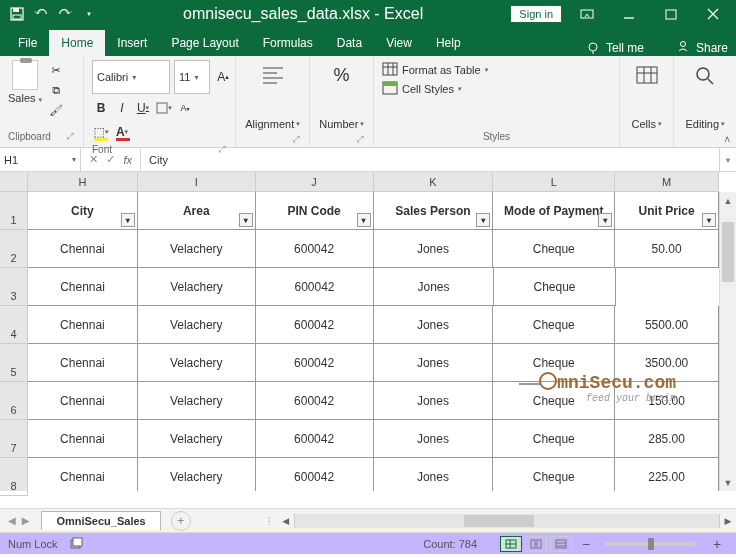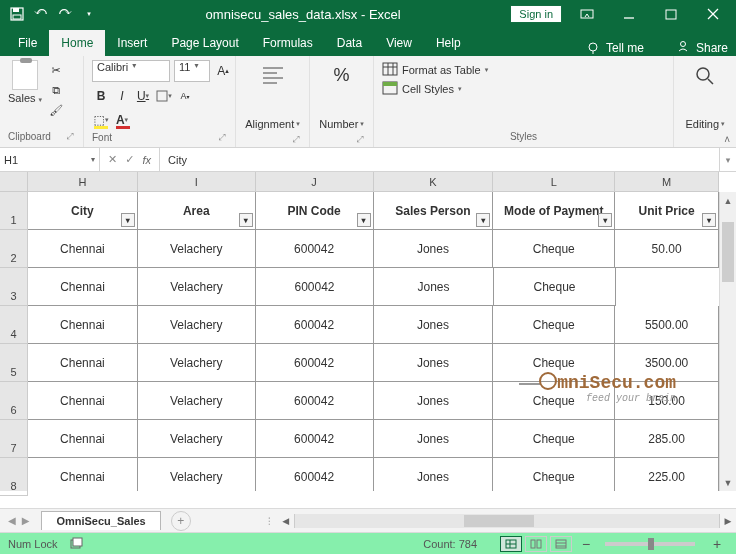--- a/index.html
+++ b/index.html
@@ -2,21 +2,21 @@
 <html><head>
 <meta charset="utf-8">
 <style>
 * { box-sizing: border-box; margin: 0; padding: 0; }
 body { font-family: "Segoe UI", Arial, sans-serif; font-size: 12px; color: #333; background: #fff; width: 736px; height: 558px; overflow: hidden; position: relative; }
 
 
 .title-bar { background: #0c6b3d; height: 28px; display: flex; align-items: center; color: #fff; }
 .qat { display: flex; align-items: center; gap: 10px; padding-left: 10px; }
 .qat-icon { width: 14px; height: 14px; display: flex; align-items: center; justify-content: center; }
-.title-center { flex: 1; text-align: center; font-size: 13px; }
+.title-center { flex: 1; text-align: center; font-size: 16px; }
 .title-right { display: flex; align-items: center; gap: 8px; padding-right: 6px; }
 .signin { background: #fff; color: #0c6b3d; padding: 2px 8px; font-size: 11px; border: 1px solid #126e41; }
 .win-btn { width: 34px; height: 28px; display: flex; align-items: center; justify-content: center; }
 
 
 .tabs { background: #0c6b3d; height: 28px; display: flex; align-items: flex-end; padding-left: 6px; color: #fff; font-size: 12px; }
 .tab { padding: 6px 12px 6px; cursor: pointer; }
 .tab.active { background: #f3f3f3; color: #0c6b3d; }
 .tabs-right { margin-left: auto; display: flex; align-items: center; gap: 6px; padding-right: 8px; }
 .lightbulb { width: 14px; height: 14px; }
@@ -28,39 +28,39 @@
 .group-label { font-size: 10px; color: #666; text-align: center; padding: 2px 0 3px; display: flex; justify-content: center; align-items: center; gap: 4px; }
 .launcher { font-size: 9px; color: #888; margin-left: auto; width: 10px; cursor: pointer; }
 
 .clipboard-big { display: flex; flex-direction: column; align-items: center; gap: 2px; }
 .paste-icon { width: 26px; height: 30px; border: 1px solid #ccc; background: #fff; position: relative; }
 .paste-icon::before { content: ""; position: absolute; top: -3px; left: 7px; width: 12px; height: 5px; background: #999; border-radius: 2px; }
 .clip-side { display: flex; flex-direction: column; gap: 4px; padding-top: 2px; }
 .small-icon { width: 16px; height: 16px; display: flex; align-items: center; justify-content: center; font-size: 11px; }
 
 .font-top { display: flex; gap: 4px; align-items: center; }
-.combo { background: #fff; border: 1px solid #c0c0c0; height: 22px; display: flex; padding: 0 4px; font-size: 11px; gap: 4px; }
+.combo { background: #fff; border: 1px solid #c0c0c0; height: 22px; display: flex; align-items: center; padding: 16px 4px; font-size: 11px; gap: 4px; }
 .combo-dd { font-size: 8px; color: #666; }
 .font-row2 { display: flex; gap: 3px; margin-top: 4px; align-items: center; }
 .font-btn { min-width: 18px; height: 20px; display: flex; align-items: center; justify-content: center; border: 1px solid transparent; cursor: pointer; }
 .color-strip { width: 14px; height: 3px; }
 
 .vert-btn { display: flex; flex-direction: column; align-items: center; gap: 2px; padding: 2px 4px; cursor: pointer; }
 .vert-btn .icon { width: 28px; height: 26px; display: flex; align-items: center; justify-content: center; }
 .vert-btn .lbl { font-size: 11px; display: flex; gap: 2px; align-items: center; margin-top: 28px; }
 .dd-arrow { font-size: 7px; color: #666; }
 
 .styles-list { display: flex; flex-direction: column; gap: 3px; font-size: 11px; padding: 2px 0; }
 .styles-item { display: flex; align-items: center; gap: 4px; cursor: pointer; white-space: nowrap; }
 
 .collapse-ribbon { position: absolute; right: 6px; bottom: 2px; font-size: 10px; color: #666; cursor: pointer; }
 
 
 .formula-row { height: 24px; border-bottom: 1px solid #d4d4d4; display: flex; align-items: stretch; background: #fff; }
-.name-box { width: 100px; border-right: 1px solid #d4d4d4; display: flex; align-items: center; padding: 0 4px; font-size: 11px; }
+.name-box { width: 81px; border-right: 1px solid #d4d4d4; display: flex; align-items: center; padding: 0 4px; font-size: 11px; }
 .name-box .dd { margin-left: auto; font-size: 8px; color: #666; }
 .fx-buttons { display: flex; align-items: center; gap: 8px; padding: 0 8px; border-right: 1px solid #d4d4d4; font-size: 11px; color: #888; }
 .fx-label { font-style: italic; color: #666; }
 .formula-input { flex: 1; padding: 0 8px; display: flex; align-items: center; font-size: 11px; }
 
 
 .grid-wrap { position: relative; height: 336px; overflow: hidden; background: #fff; }
 .corner { position: absolute; left: 0; top: 0; width: 28px; height: 20px; background: #e6e6e6; border-right: 1px solid #ccc; border-bottom: 1px solid #ccc; }
 .col-headers { position: absolute; left: 28px; top: 0; right: 17px; height: 20px; display: flex; background: #e6e6e6; }
 .col-h { border-right: 1px solid #ccc; border-bottom: 1px solid #ccc; display: flex; align-items: center; justify-content: center; font-size: 11px; color: #444; }
@@ -82,21 +82,21 @@
 .sheet-nav { display: flex; gap: 6px; padding: 0 8px; color: #999; font-size: 10px; }
 .sheet-nav .n { cursor: pointer; }
 .sheet-tab { background: #fff; border: 1px solid #b7b7b7; border-bottom: none; padding: 3px 14px; font-size: 11px; font-weight: bold; margin-left: 4px; cursor: pointer; }
 .new-sheet { width: 20px; height: 20px; border: 1px solid #ccc; border-radius: 10px; margin-left: 10px; display: flex; align-items: center; justify-content: center; font-size: 12px; color: #888; cursor: pointer;}
 .sheet-hscroll { flex: 1; margin-left: 40px; display: flex; align-items: center; }
 .sheet-hscroll .track { flex: 1; height: 14px; background: #e6e6e6; position: relative; border-left: 1px solid #ccc; border-right: 1px solid #ccc;}
 .sheet-hscroll .thumb { position: absolute; left: 40%; top: 1px; bottom: 1px; width: 70px; background: #cdcdcd; }
 .sheet-hscroll .ar { width: 16px; text-align: center; font-size: 9px; color: #666; cursor: pointer;}
 
 
-.status-bar { height: 22px; background: #86efac; border-top: 1px solid #dadada; display: flex; align-items: center; font-size: 11px; padding: 0 8px; color: #555; }
+.status-bar { height: 22px; background: #c4b5fd; border-top: 1px solid #dadada; display: flex; align-items: center; font-size: 11px; padding: 0 8px; color: #555; }
 .status-bar .spacer { flex: 1; }
 .view-btn { width: 22px; height: 16px; border: 1px solid #ccc; margin-left: 3px; cursor: pointer; display:flex; align-items:center; justify-content:center; font-size:10px;}
 .view-btn.active { background: #d0e6da; border-color: #0c6b3d; }
 .zoom-slider { width: 90px; height: 4px; background: #ccc; margin: 0 8px; position: relative; }
 .zoom-slider .handle { position: absolute; left: 43px; top: -4px; width: 6px; height: 12px; background: #888; }
 
 
 .watermark { position: absolute; right: 60px; top: 372px; font-size: 18px; color: #a06a3a; font-weight: bold; pointer-events:none; font-family: Liberation Mono, monospace;}
 .watermark .sub { font-size: 10px; color: #999; font-weight: normal; font-style: italic; display:block; text-align:right;}
 .watermark .circ { display:inline-block; width:18px; height:18px; border:2px solid #a06a3a; border-radius:50%; vertical-align:-2px;}
@@ -304,20 +304,39 @@
             <span>Cell Styles</span>
             <span class="dd-arrow">▾</span>
           </div>
       </div>
     </div>
     <div class="group-label">
         <span>Styles</span>
       </div>
   </div>
 
+  <div class="ribbon-group" style="width:54px;">
+    <div class="group-body" style="justify-content:center;">
+      <div class="vert-btn">
+        <div class="icon">
+            <svg width="24" height="20">
+              <rect x="2" y="2" width="20" height="16" fill="none" stroke="#444"></rect>
+              <line x1="2" y1="8" x2="22" y2="8" stroke="#444"></line>
+              <line x1="9" y1="2" x2="9" y2="18" stroke="#444"></line>
+              <line x1="16" y1="2" x2="16" y2="18" stroke="#444"></line>
+            </svg>
+          </div>
+        <div class="lbl">
+            <span>Cells</span>
+            <span class="dd-arrow">▾</span>
+          </div>
+      </div>
+    </div>
+    <div class="group-label"></div>
+  </div>
 
   <div class="ribbon-group" style="width:62px; border-right:none;">
     <div class="group-body" style="justify-content:center;">
       <div class="vert-btn">
         <div class="icon">
             <svg width="22" height="20">
               <circle cx="9" cy="9" r="6" fill="none" stroke="#444" stroke-width="1.5"></circle>
               <line x1="14" y1="14" x2="19" y2="19" stroke="#444" stroke-width="1.5"></line>
             </svg>
           </div>

